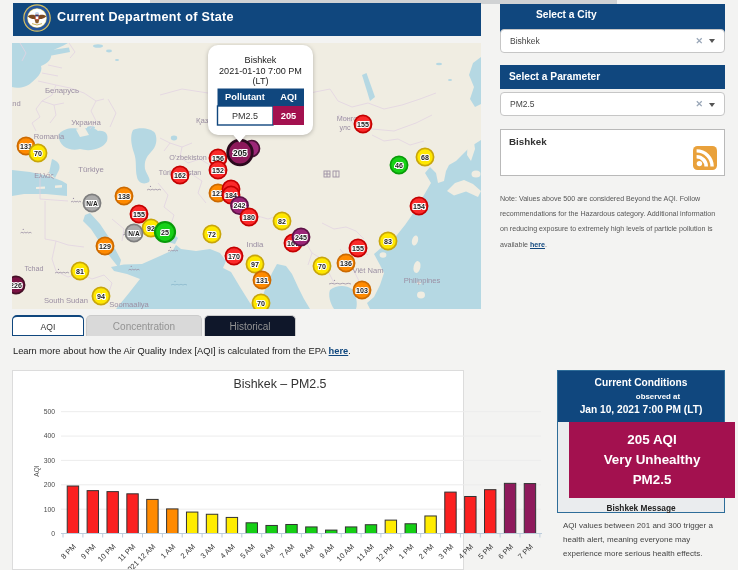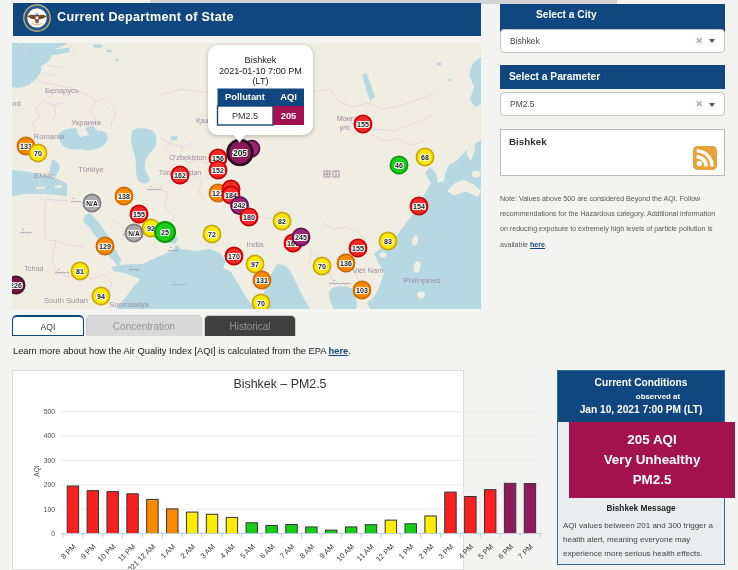--- a/index.html
+++ b/index.html
@@ -14,25 +14,25 @@
 .sbsel{left:500px;width:225px;height:24px;background:#fff;border:1px solid #c6c6c6;border-radius:4px;box-sizing:border-box;font-size:8.5px;color:#444;line-height:22px;padding-left:9px;}
 .selx{position:absolute;right:21px;top:6px;color:#9aa7b8;font-size:9px;font-weight:bold;line-height:10px;}
 .selarr{position:absolute;right:9px;top:9.5px;width:0;height:0;border-left:3.5px solid transparent;border-right:3.5px solid transparent;border-top:4.5px solid #555;}
 #rssbox{left:500px;top:128.5px;width:225px;height:47px;background:#fff;border:1px solid #b9b9b9;box-sizing:border-box;}
 #rssbox .city{position:absolute;left:8px;top:6px;font-weight:bold;font-size:9.8px;color:#333;}
 #note{left:500px;top:184px;width:224px;font-size:7.1px;color:#565656;line-height:15.2px;margin-top:8px;}
 #note a{color:#10477e;font-weight:bold;text-decoration:underline;}
 .tab{top:315px;height:21px;border-radius:5px 5px 0 0;box-sizing:border-box;font-size:10px;text-align:center;line-height:21px;}
 #tab1{left:12px;width:72px;background:#fff;border:1px solid #10477e;border-top-width:2.5px;color:#333;font-size:8.6px;}
 #tab2{left:86px;width:116px;background:#d9d9d9;color:#939393;border:1px solid #cbcbcb;border-bottom:none;}
-#tab3{left:204px;width:92px;background:#404040;color:#939393;border:1px solid #cbcbcb;border-bottom:none;}
+#tab3{left:204px;width:92px;background:#0f172a;color:#939393;border:1px solid #cbcbcb;border-bottom:none;}
 #learn{left:13px;top:346px;font-size:9.3px;color:#1b1b1b;}
 #learn a{color:#10477e;font-weight:bold;text-decoration:underline;}
 #chart{left:12px;top:370px;width:452px;height:200px;background:#fff;border:1px solid #dcdcdc;box-sizing:border-box;}
-#cond{left:557px;top:370px;width:168px;height:195px;border:1px solid #2e6d99;box-sizing:border-box;background:#eaecee;}
+#cond{left:557px;top:370px;width:168px;height:143px;border:1px solid #2e6d99;box-sizing:border-box;background:#eaecee;}
 #condhead{position:absolute;left:0;top:0;width:100%;height:51px;background:#10477e;color:#fff;text-align:center;}
 #condhead .l1{font-size:10.2px;font-weight:bold;padding-top:6px;}
 #condhead .l2{font-size:7.9px;font-weight:bold;padding-top:3.5px;padding-left:34px;}
 #condhead .l3{font-size:10.2px;font-weight:bold;padding-top:3px;}
 #condaqi{position:absolute;left:11px;top:51px;width:100%;height:76px;background:#a3114f;color:#fff;text-align:center;}
 #condaqi div{font-size:13.4px;font-weight:bold;line-height:20px;}
 #condaqi .pad{height:8px;}
 #condhm{position:absolute;left:0;top:127px;width:100%;text-align:center;}
 #condhm .t{font-size:8.3px;font-weight:bold;color:#222;padding-top:5px;}
 #condhm .b{font-size:8px;color:#444;text-align:left;padding:6px 4px 0 5px;line-height:14px;}

